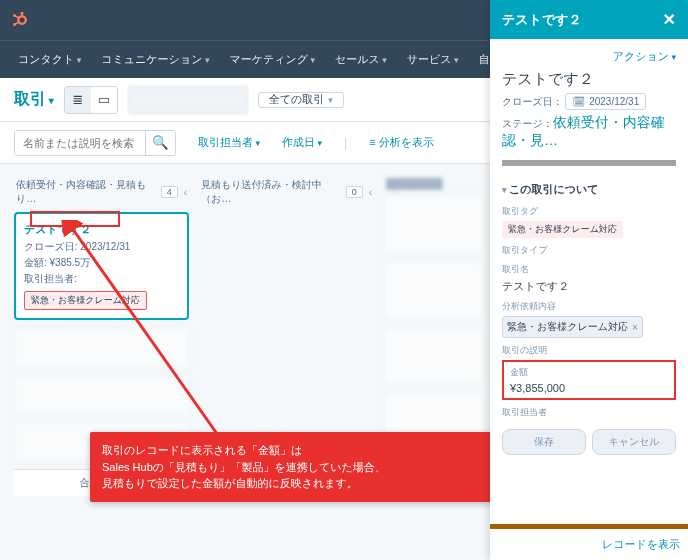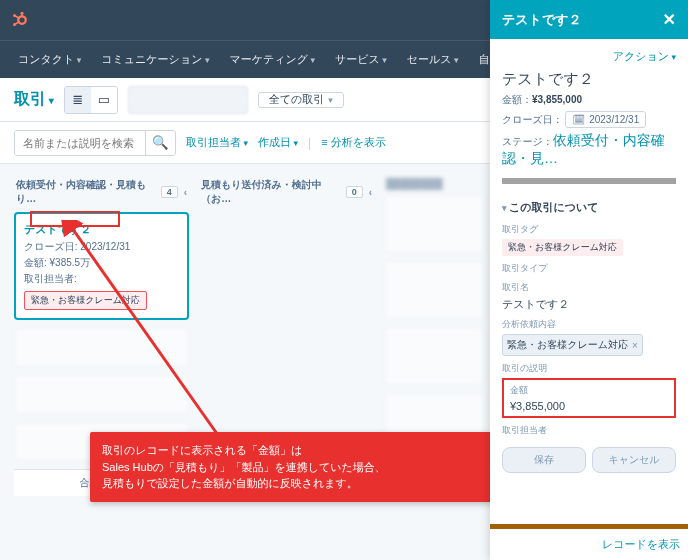--- a/index.html
+++ b/index.html
@@ -15,31 +15,31 @@
 .pagebar{height:44px;background:#fff;border-bottom:1px solid #dfe3eb;display:flex;align-items:center;padding:16px 14px;gap:10px}
 .pagetitle{color:#0091ae;font-weight:600;font-size:16px}
 .pagetitle::after{content:" ▾";font-size:10px}
 .viewbtns{display:flex;border:1px solid #cbd6e2;border-radius:3px;overflow:hidden}
 .viewbtn{width:26px;height:26px;display:flex;align-items:center;justify-content:center;background:#fff;cursor:pointer;font-size:13px}
 .viewbtn.active{background:#eaf0f6}
 .blurpill{height:28px;background:#f0f3f8;border:1px solid #dfe3eb;border-radius:3px;filter:blur(1px)}
 .selpill{height:16px;border:1px solid #cbd6e2;border-radius:3px;padding:0 10px;display:flex;align-items:center;background:#fff;font-size:11px}
 .selpill::after{content:" ▾";font-size:9px;margin-left:4px;color:#7c98b6}
 .actbtn{border:1px solid #ff7a59;color:#ff7a59;border-radius:3px;padding:5px 10px;font-size:11px;background:#fff}
-.filterbar{height:42px;background:#fff;border-bottom:1px solid #dfe3eb;display:flex;align-items:center;padding:0 14px;gap:10px}
+.filterbar{height:42px;background:#fff;border-bottom:1px solid #dfe3eb;display:flex;align-items:center;padding:0 14px;gap:22px}
 .searchwrap{display:flex;border:1px solid #cbd6e2;border-radius:3px;overflow:hidden}
 .searchinp{border:none;padding:6px 8px;width:130px;font-size:11px;outline:none}
 .searchbtn{width:30px;background:#fff;border:none;border-left:1px solid #cbd6e2;color:#0091ae;cursor:pointer}
 .flink{color:#0091ae;font-size:11px;cursor:pointer}
 .flink::after{content:" ▾";font-size:9px}
 .alink{color:#0091ae;font-size:11px;cursor:pointer}
 .divv{color:#cbd6e2}
 .board{display:flex;padding:8px 14px;gap:10px;height:340px}
 .col{width:175px;display:flex;flex-direction:column}
-.colhead{display:flex;align-items:center;gap:6px;padding:6px 2px;font-size:10px;color:#516f90;font-weight:700}
+.colhead{display:flex;align-items:center;gap:6px;padding:6px 2px;font-size:10px;color:#516f90;font-weight:400}
 .colhead .cnt{border:1px solid #cbd6e2;border-radius:2px;padding:0 5px;font-size:9px;background:#fff}
 .card{background:#fff;border:1px solid #dfe3eb;border-radius:4px;padding:8px;margin-bottom:8px;font-size:10px}
 .card.sel{border:2px solid #00a4bd}
 .cardtitle{color:#0091ae;font-weight:600;margin-bottom:3px;font-size:11px}
 .cardline{color:#516f90;margin-bottom:2px}
 .tag{display:inline-block;border:1px solid #f2545b;color:#33475b;background:#fdedee;padding:2px 6px;border-radius:2px;font-size:9px;margin-top:3px}
 .blurcard{background:#fff;border:1px solid #dfe3eb;border-radius:4px;height:58px;margin-bottom:8px;filter:blur(2px);opacity:.55}
 .redbox1{position:absolute;border:2px solid #e8302f;pointer-events:none}
 .colfoot{margin-top:auto;text-align:center;padding:6px;color:#516f90;font-size:10px;border-top:1px solid #dfe3eb;background:#fff}
 .callout{position:absolute;background:#e8302f;color:#fff;padding:10px 12px;font-size:11px;line-height:1.5;border-radius:2px;box-shadow:0 2px 6px rgba(0,0,0,.25)}
@@ -89,22 +89,22 @@
   <span class="navicon">✆</span>
   <span class="navicon">▦</span>
   <span class="navicon">✿</span>
   <span class="navicon">♣</span>
 </div>
 
 <div class="navbar2">
   <span class="navitem">コンタクト</span>
   <span class="navitem">コミュニケーション</span>
   <span class="navitem">マーケティング</span>
+  <span class="navitem">セールス</span>
   <span class="navitem">サービス</span>
-  <span class="navitem">セールス</span>
   <span class="navitem">自動化</span>
   <span class="navitem">レポート</span>
 </div>
 
 <div class="pagebar">
   <span class="pagetitle">取引</span>
   <div class="viewbtns">
     <div class="viewbtn active">≣</div>
     <div class="viewbtn">▭</div>
   </div>
@@ -180,21 +180,20 @@
 </div>
 
 <div class="panel">
   <div class="phead">
     <span>テストです２</span>
     <span class="pclose">✕</span>
   </div>
   <div class="pbody">
     <div class="paction">アクション</div>
     <div class="ptitle">テストです２</div>
-    <div class="pmeta"><span>金額：</span><b>¥3,855,000</b></div>
     <div class="pmeta"><span>クローズ日：</span>
       <span class="dateinp">
           <span>🗓</span>
           <span>2023/12/31</span>
         </span>
     </div>
     <div class="pmeta"><span>ステージ：</span><span class="stagelink">依頼受付・内容確認・見…</span></div>
 
     <div class="psec">
       <div class="psechead">この取引について</div>

